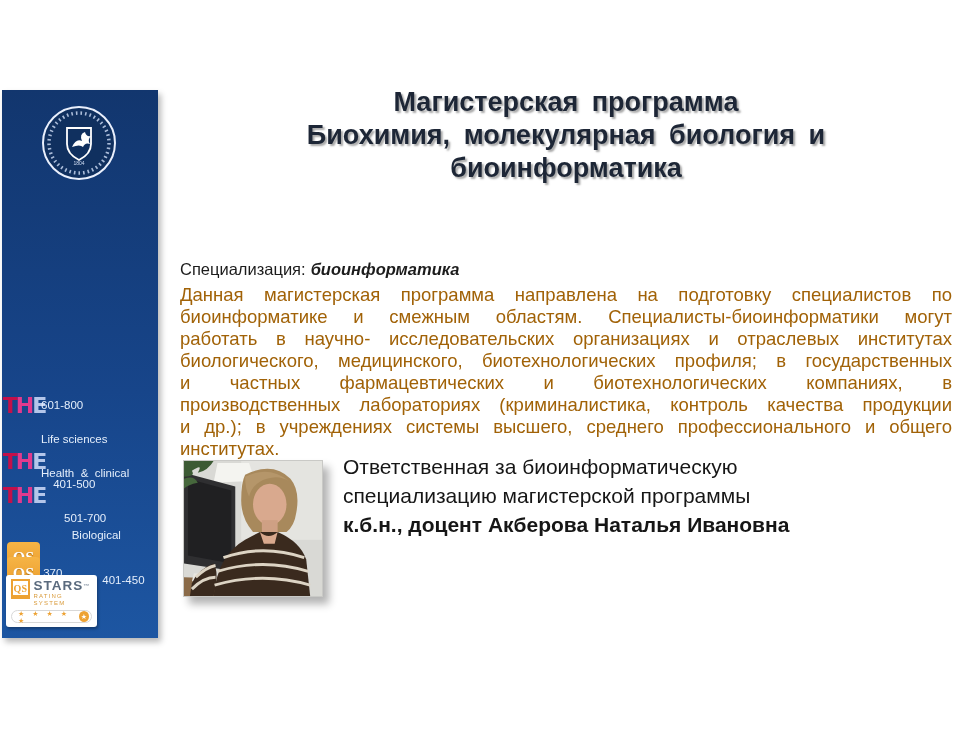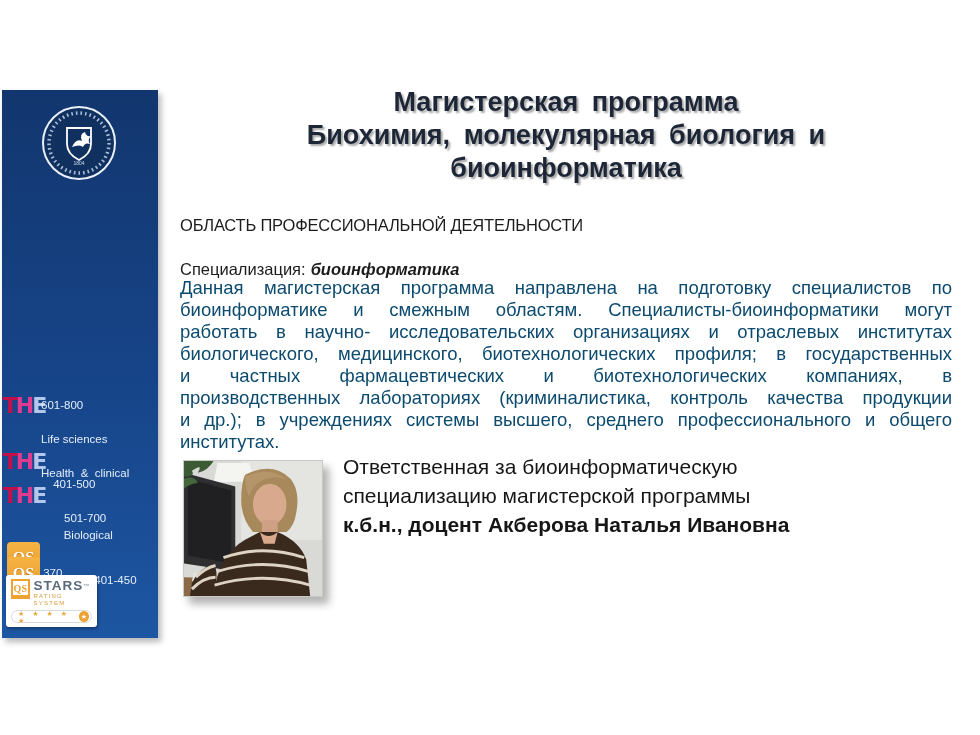--- a/index.html
+++ b/index.html
@@ -61,21 +61,21 @@
     position:absolute; left:180px; top:86px; width:772px; text-align:center;
     font-size:27px; font-weight:bold; line-height:33px; color:#1d2636;
     word-spacing:6px; text-shadow:2px 2px 2px rgba(0,0,0,0.35);
   }
   .field-label {
     position:absolute; left:180px; top:216px; font-size:16.5px; color:#1c1c1c; letter-spacing:-0.2px;
   }
   .spec-line { position:absolute; left:180px; top:238px; font-size:16.5px; color:#1c1c1c;margin-top:22px; }
   .spec-value { font-weight:bold; font-style:italic; margin-left:5px; }
 
-  .paragraph { position:absolute; left:180px; top:277px; width:772px; color:#0c4a6e; }
+  .paragraph { position:absolute; left:180px; top:284px; width:772px; color:#a16207; }
   .pline { font-size:18.5px; line-height:22px; text-align:justify; text-align-last:justify; }
   .pline.last { text-align-last:left; }
 
   .photo {
     position:absolute; left:183px; top:460px; width:140px; height:137px;
     border:1px solid #c9c9c6; box-shadow:6px 7px 8px rgba(0,0,0,0.3); background:#d8d8d4;
   }
   .caption { position:absolute; left:343px; top:452px; width:560px; color:#161616; }
   .cap-line { font-size:21px; line-height:29px; }
   .cap-line.bold { font-weight:bold; }
@@ -123,21 +123,21 @@
         <span class="the-t">T</span>
         <span class="the-h">H</span>
         <span class="the-e">E</span>
       </div>
       <div class="rank-text">
         <div>Health  &amp;  clinical</div>
         <div>501-700</div>
       </div>
     </div>
 
-    <div class="rank-row" style="top:408px;">
+    <div class="rank-row" style="top:408px;gap:8px;">
       <div class="qs-badge">QS</div>
       <div class="rank-text">
         <div>Biological</div>
         <div>sciences   401-450</div>
       </div>
     </div>
 
     <div class="rank-row" style="top:446px;">
       <div class="qs-badge">QS</div>
       <div class="rank-text">
@@ -159,21 +159,20 @@
       </div>
     </div>
   </div>
 
   <div class="title">
     <div>Магистерская программа</div>
     <div>Биохимия, молекулярная биология и</div>
     <div>биоинформатика</div>
   </div>
 
-  <div class="field-label">ОБЛАСТЬ ПРОФЕССИОНАЛЬНОЙ ДЕЯТЕЛЬНОСТИ</div>
 
   <div class="spec-line">
     <span>Специализация:</span><span class="spec-value">биоинформатика</span>
   </div>
 
   <div class="paragraph">
     <div class="pline">Данная магистерская программа направлена на подготовку специалистов по</div>
     <div class="pline">биоинформатике и смежным областям. Специалисты-биоинформатики могут</div>
     <div class="pline">работать в научно- исследовательских организациях и отраслевых институтах</div>
     <div class="pline">биологического, медицинского, биотехнологических профиля; в государственных</div>

